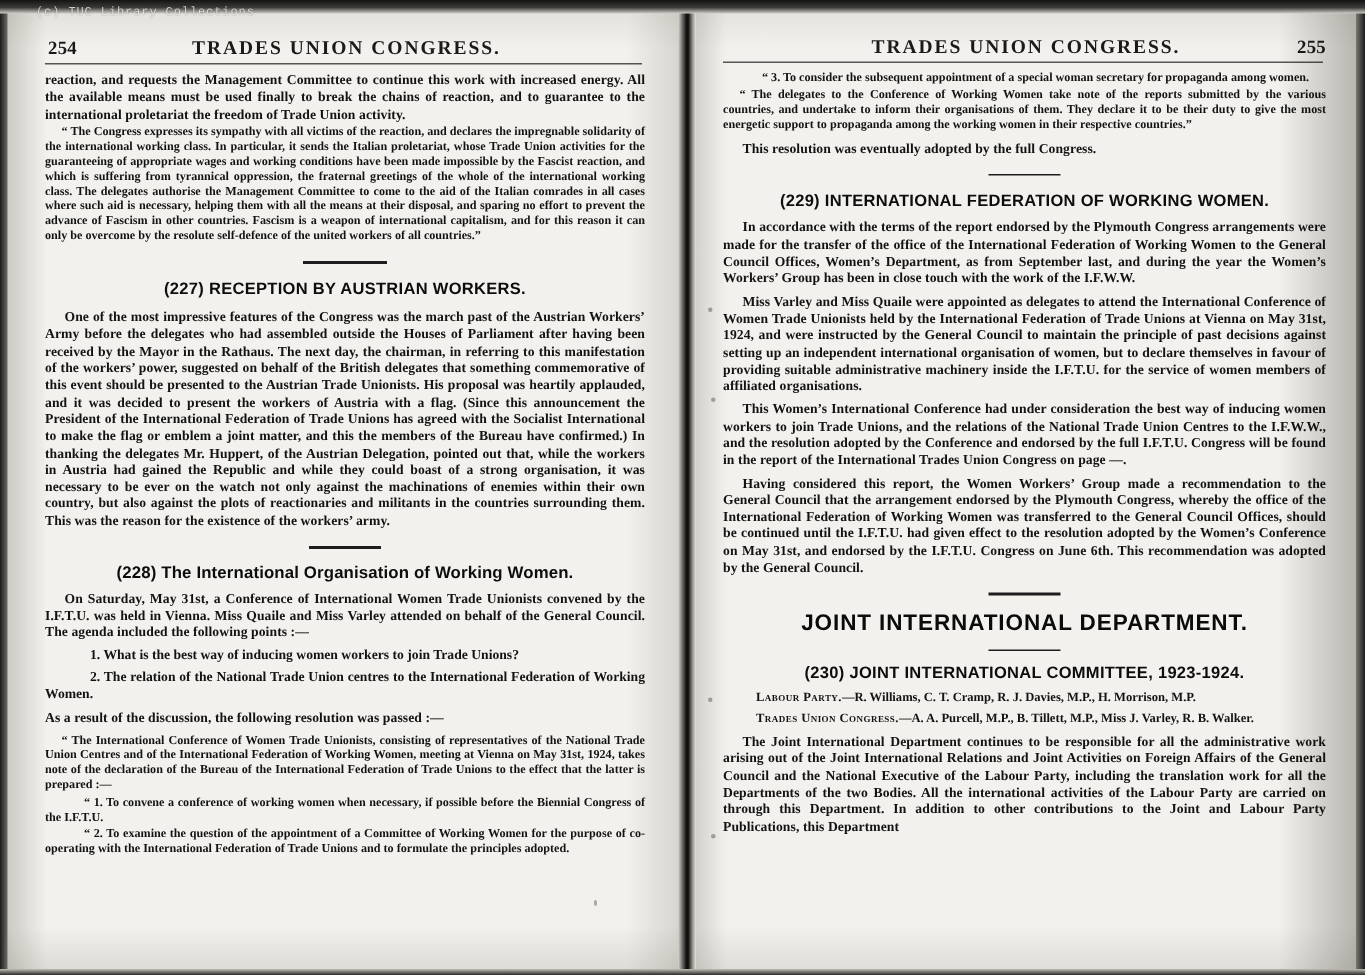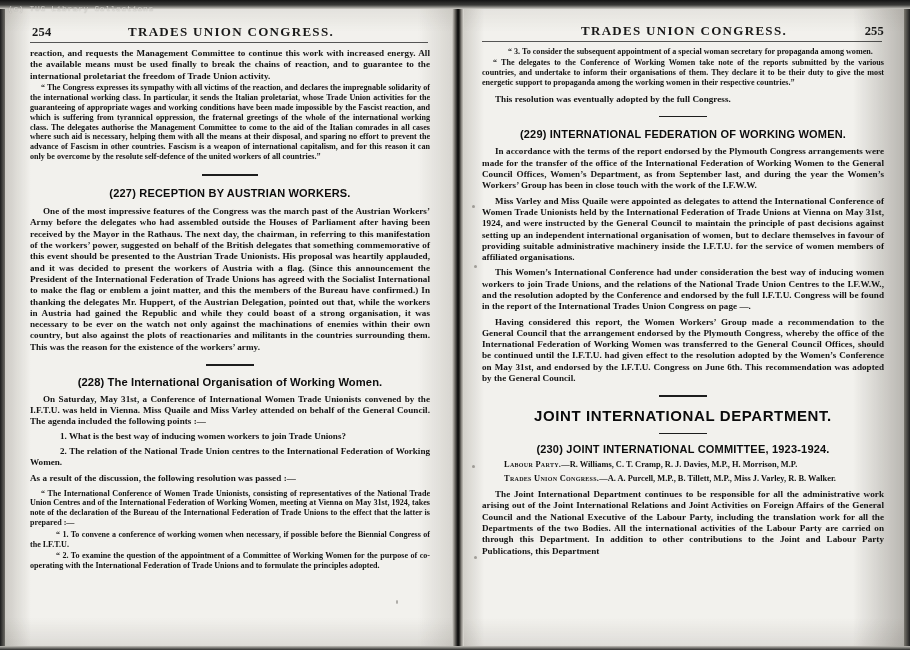--- a/index.html
+++ b/index.html
@@ -49,21 +49,21 @@
     background:linear-gradient(90deg,#1b1b1b,#6e6c66);}
   .edge-r{position:absolute;top:0;bottom:0;right:0;width:6px;
     background:linear-gradient(270deg,#1d1d1d,#7a776f);}
   .edge-top{position:absolute;left:0;right:0;top:0;height:9px;
     background:linear-gradient(180deg,#141414 0%,#3a3a38 55%,#cfcdc6 100%);}
   .edge-bot{position:absolute;left:0;right:0;bottom:0;height:4px;
     background:linear-gradient(0deg,#2a2a28,#bfbdb6);}
 
   
   .watermark{
-    position:absolute;left:8px;top:4px;z-index:9;
+    position:absolute;left:24px;top:4px;z-index:9;
     font-family:"Liberation Mono",monospace;
     font-size:8px;letter-spacing:.6px;
     color:#e9e7e1;opacity:.82;
     text-shadow:0 0 1px rgba(0,0,0,.5);
     white-space:nowrap;
   }
 
   
   .runhead{
     position:absolute;left:0;right:0;

